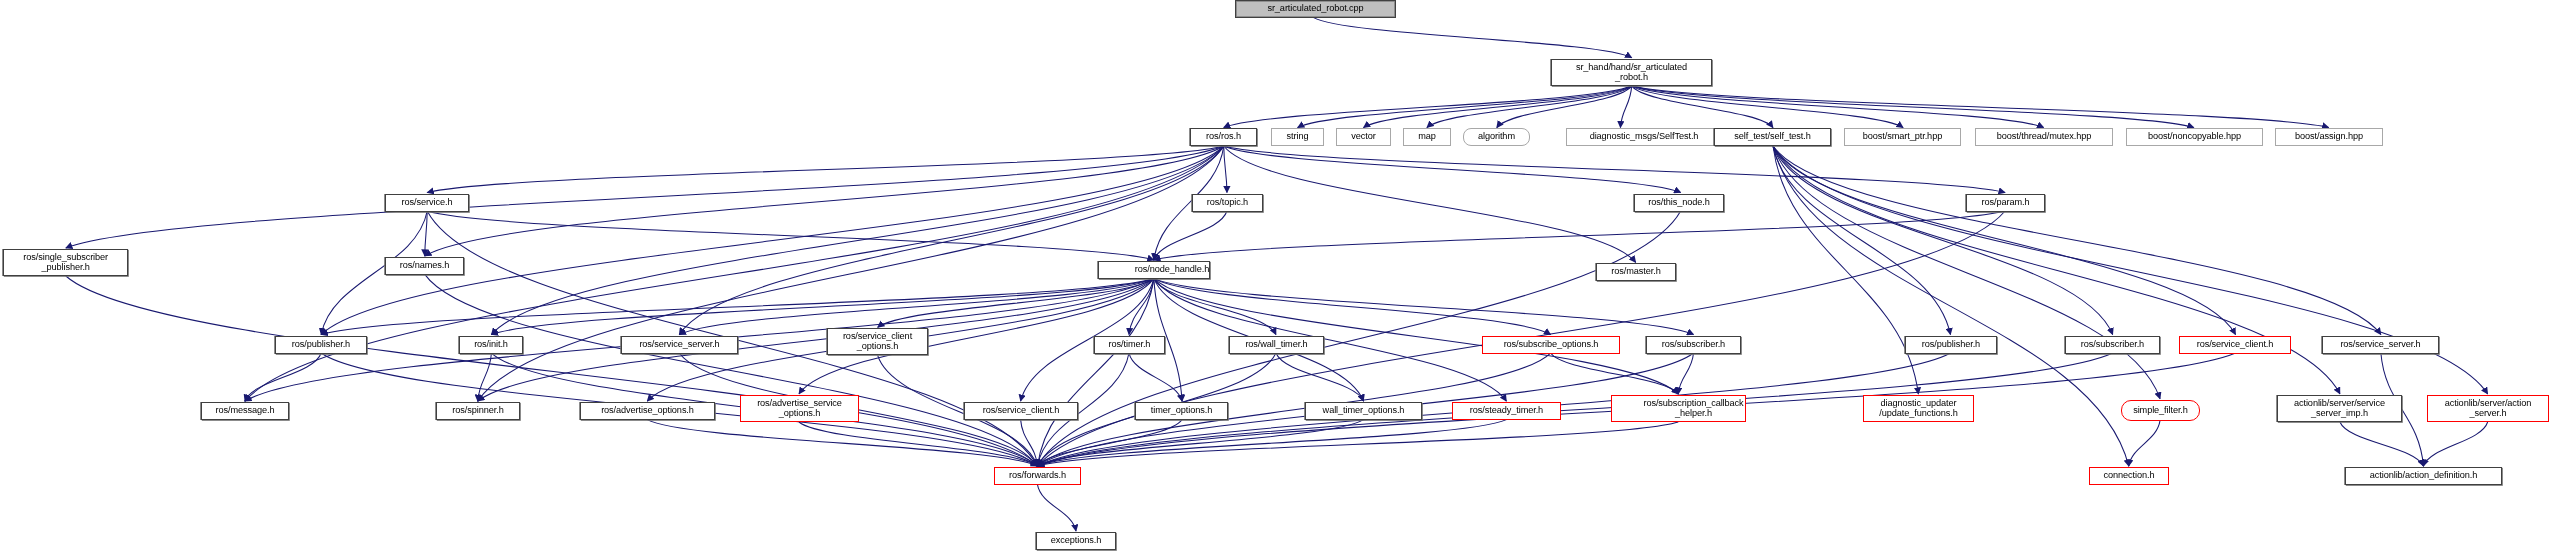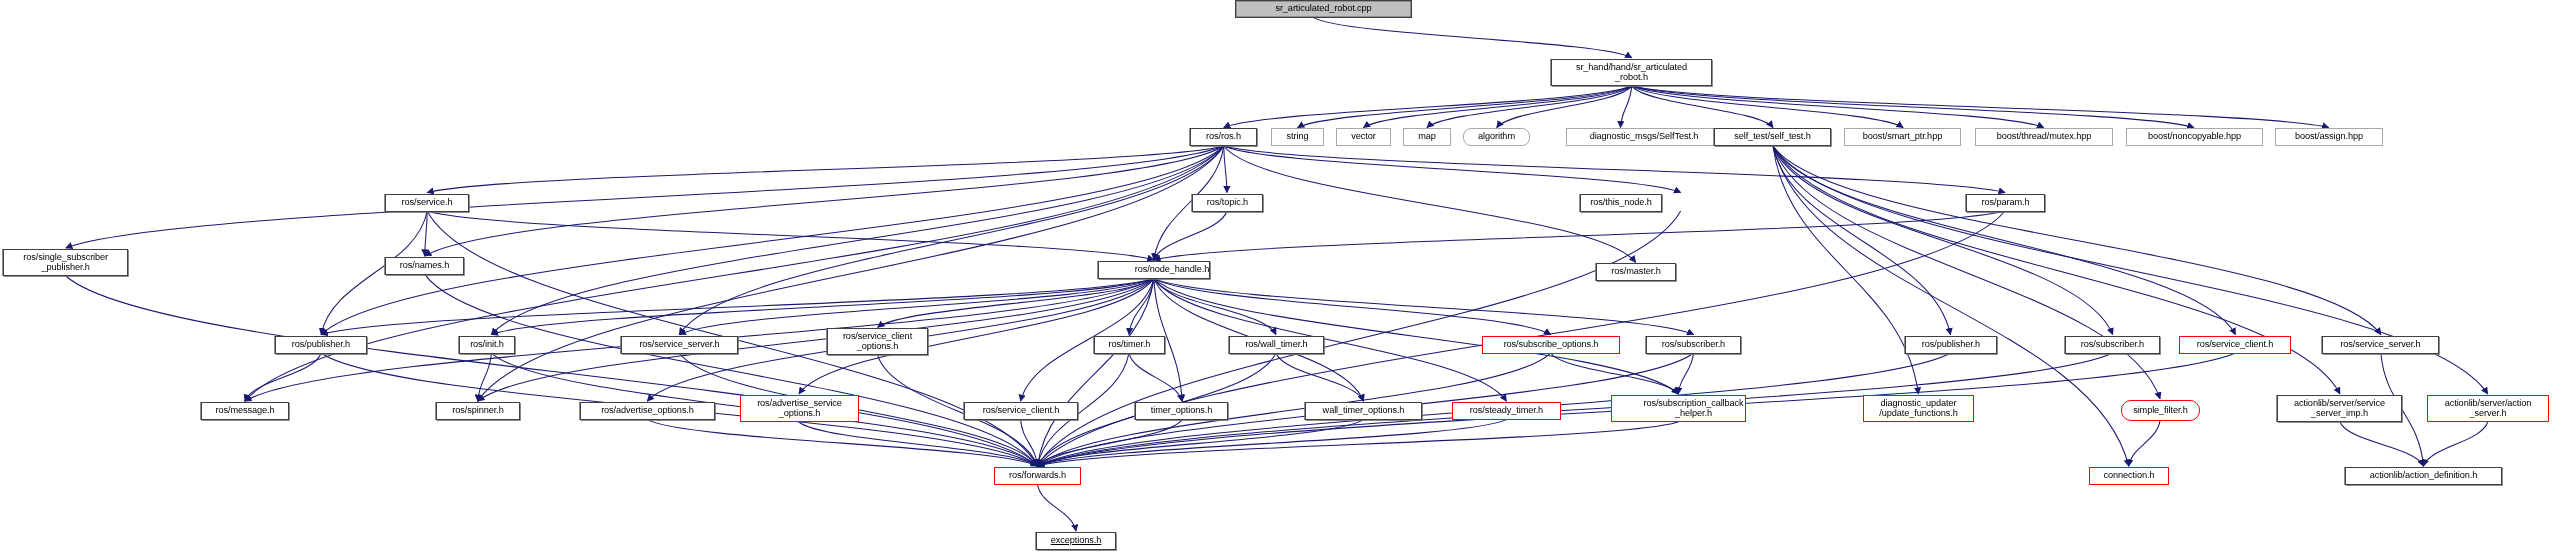--- a/index.html
+++ b/index.html
@@ -112,45 +112,45 @@
         <path d="M 2208 182 C 2265.6 288.2, 2726.4 311.8, 2784 417" marker-end="url(#arrow)"></path>
         <path d="M 2208 182 C 2283.7 288.2, 2889.3 311.8, 2965 417" marker-end="url(#arrow)"></path>
         <path d="M 2208 182 C 2226.1 321.5, 2370.9 352.5, 2389 491" marker-end="url(#arrow)"></path>
         <path d="M 2208 182 C 2256.2 324.20000000000005, 2641.8 355.79999999999995, 2690 497" marker-end="url(#arrow)"></path>
         <path d="M 2208 182 C 2278.6 321.5, 2843.4 352.5, 2914 491" marker-end="url(#arrow)"></path>
         <path d="M 2208 182 C 2297 321.5, 3009 352.5, 3098 491" marker-end="url(#arrow)"></path>
         <path d="M 2208 182 C 2252.3 362, 2606.7 402, 2651 581" marker-end="url(#arrow)"></path>
       </g>
   </svg>
   <div id="nodes-layer">
-      <div class="node root" style="left: 1235px; top: 0px; width: 177px; height: 17.7px;">sr_articulated_robot.cpp</div>
+      <div class="node root" style="left: 1235px; top: 0px; width: 161px; height: 17.7px;">sr_articulated_robot.cpp</div>
       <div class="node thick" style="left: 1551px; top: 59px; width: 161px; height: 27px;">sr_hand/hand/sr_articulated
 _robot.h</div>
       <div class="node thick" style="left: 1190px; top: 128px; width: 67px; height: 17.7px;">ros/ros.h</div>
       <div class="node plain" style="left: 1271px; top: 128px; width: 53px; height: 17.7px;">string</div>
       <div class="node plain" style="left: 1336px; top: 128px; width: 55px; height: 17.7px;">vector</div>
       <div class="node plain" style="left: 1403px; top: 128px; width: 48px; height: 17.7px;">map</div>
       <div class="node plain" style="left: 1463px; top: 128px; width: 67px; height: 17.7px; border-radius: 8px;">algorithm</div>
       <div class="node plain" style="left: 1543px; top: 128px; width: 156px; height: 17.7px; margin-left: 23px;">diagnostic_msgs/SelfTest.h</div>
       <div class="node thick" style="left: 1714px; top: 128px; width: 117px; height: 17.7px;">self_test/self_test.h</div>
       <div class="node plain" style="left: 1844px; top: 128px; width: 117px; height: 17.7px;">boost/smart_ptr.hpp</div>
       <div class="node plain" style="left: 1975px; top: 128px; width: 138px; height: 17.7px;">boost/thread/mutex.hpp</div>
       <div class="node plain" style="left: 2126px; top: 128px; width: 137px; height: 17.7px;">boost/noncopyable.hpp</div>
       <div class="node plain" style="left: 2275px; top: 128px; width: 108px; height: 17.7px;">boost/assign.hpp</div>
       <div class="node thick" style="left: 385px; top: 194px; width: 84px; height: 17.7px;">ros/service.h</div>
       <div class="node thick" style="left: 1192px; top: 194px; width: 71px; height: 17.7px;">ros/topic.h</div>
-      <div class="node thick" style="left: 1580px; top: 194px; width: 82px; height: 17.7px;">ros/this_node.h</div>
+      <div class="node thick" style="left: 1634px; top: 194px; width: 90px; height: 17.7px;">ros/this_node.h</div>
       <div class="node thick" style="left: 1966px; top: 194px; width: 79px; height: 17.7px;">ros/param.h</div>
       <div class="node thick" style="left: 3.2px; top: 249px; width: 125px; height: 27px;">ros/single_subscriber
 _publisher.h</div>
       <div class="node thick" style="left: 385px; top: 257px; width: 79px; height: 17.7px;">ros/names.h</div>
       <div class="node thick" style="left: 1098px; top: 261px; width: 112px; height: 17.7px; padding-left: 36px;">ros/node_handle.h</div>
       <div class="node thick" style="left: 1596px; top: 263px; width: 80px; height: 17.7px;">ros/master.h</div>
       <div class="node thick" style="left: 275px; top: 336px; width: 92px; height: 17.7px;">ros/publisher.h</div>
-      <div class="node thick" style="left: 459px; top: 336px; width: 56px; height: 17.7px;">ros/init.h</div>
+      <div class="node thick" style="left: 459px; top: 336px; width: 64px; height: 17.7px;">ros/init.h</div>
       <div class="node thick" style="left: 621px; top: 336px; width: 117px; height: 17.7px;">ros/service_server.h</div>
       <div class="node thick" style="left: 827px; top: 328px; width: 101px; height: 27px;">ros/service_client
 _options.h</div>
       <div class="node thick" style="left: 1094px; top: 336px; width: 71px; height: 17.7px;">ros/timer.h</div>
       <div class="node thick" style="left: 1229px; top: 336px; width: 95px; height: 17.7px;">ros/wall_timer.h</div>
       <div class="node red" style="left: 1482px; top: 336px; width: 138px; height: 17.7px;">ros/subscribe_options.h</div>
       <div class="node thick" style="left: 1646px; top: 336px; width: 95px; height: 17.7px;">ros/subscriber.h</div>
       <div class="node thick" style="left: 1905px; top: 336px; width: 92px; height: 17.7px;">ros/publisher.h</div>
       <div class="node thick" style="left: 2065px; top: 336px; width: 95px; height: 17.7px;">ros/subscriber.h</div>
       <div class="node red" style="left: 2179px; top: 336px; width: 112px; height: 17.7px;">ros/service_client.h</div>
@@ -169,16 +169,16 @@
       <div class="node red" style="left: 1863px; top: 395px; width: 111px; height: 27px;">diagnostic_updater
 /update_functions.h</div>
       <div class="node red" style="left: 2121px; top: 400px; width: 79px; height: 21px; border-radius: 10px;">simple_filter.h</div>
       <div class="node thick" style="left: 2277px; top: 395px; width: 125px; height: 27px;">actionlib/server/service
 _server_imp.h</div>
       <div class="node red" style="left: 2427px; top: 395px; width: 122px; height: 27px;">actionlib/server/action
 _server.h</div>
       <div class="node red" style="left: 994px; top: 467px; width: 87px; height: 17.7px;">ros/forwards.h</div>
       <div class="node red" style="left: 2089px; top: 467px; width: 80px; height: 17.7px;">connection.h</div>
       <div class="node thick" style="left: 2345px; top: 467px; width: 157px; height: 17.7px;">actionlib/action_definition.h</div>
-      <div class="node thick" style="left: 1036px; top: 532px; width: 80px; height: 17.7px; text-decoration: underline;">exceptions.h</div>
+      <div class="node thick" style="left: 1036px; top: 532px; width: 80px; height: 17.7px;">exceptions.h</div>
     </div>
 </div>
 
 
 </body></html>

